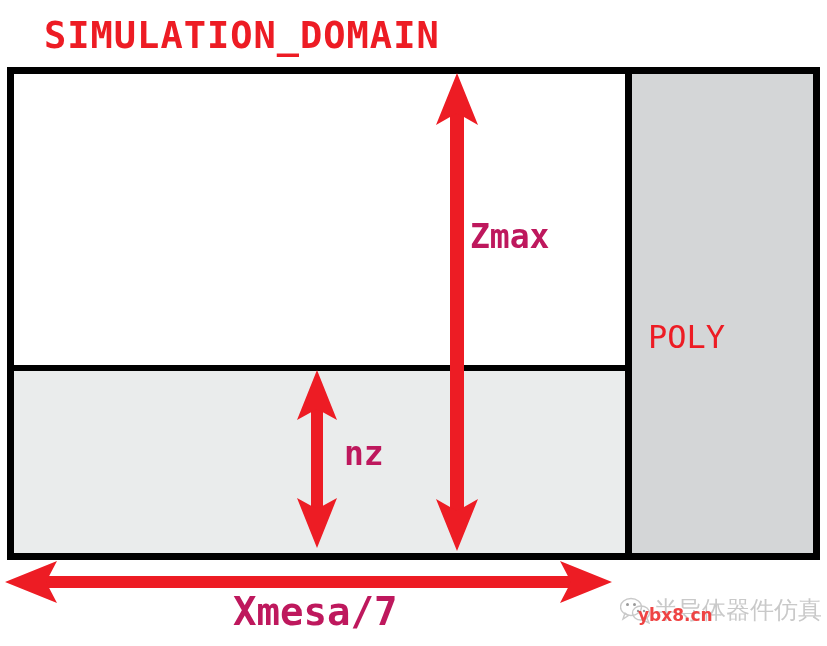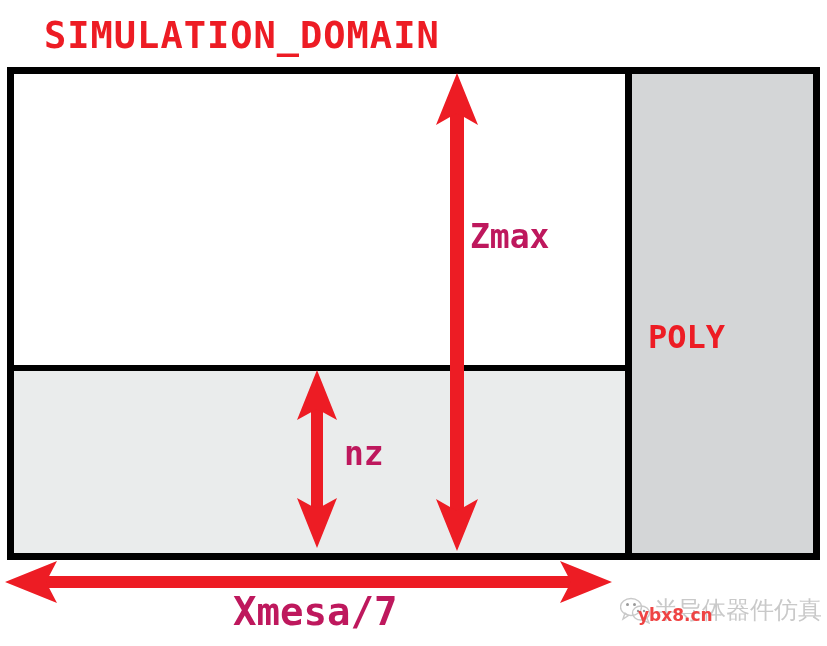--- a/index.html
+++ b/index.html
@@ -95,21 +95,21 @@
     height: 479px;
     background: #d4d6d7;
     box-sizing: border-box;
   }
 
   
   .region-label {
     position: absolute;
     color: #ed1c24;
     font-family: "DejaVu Sans Mono", "Liberation Mono", monospace;
-    font-weight: bold;
+    font-weight: normal;
     font-size: 32px;
     letter-spacing: 0px;
     white-space: nowrap;
   }
   #label-nplus { left: 52px; top: 440px; }
   #label-poly  { left: 648px; top: 318px; }
 
   
   .dim-label {
     position: absolute;

